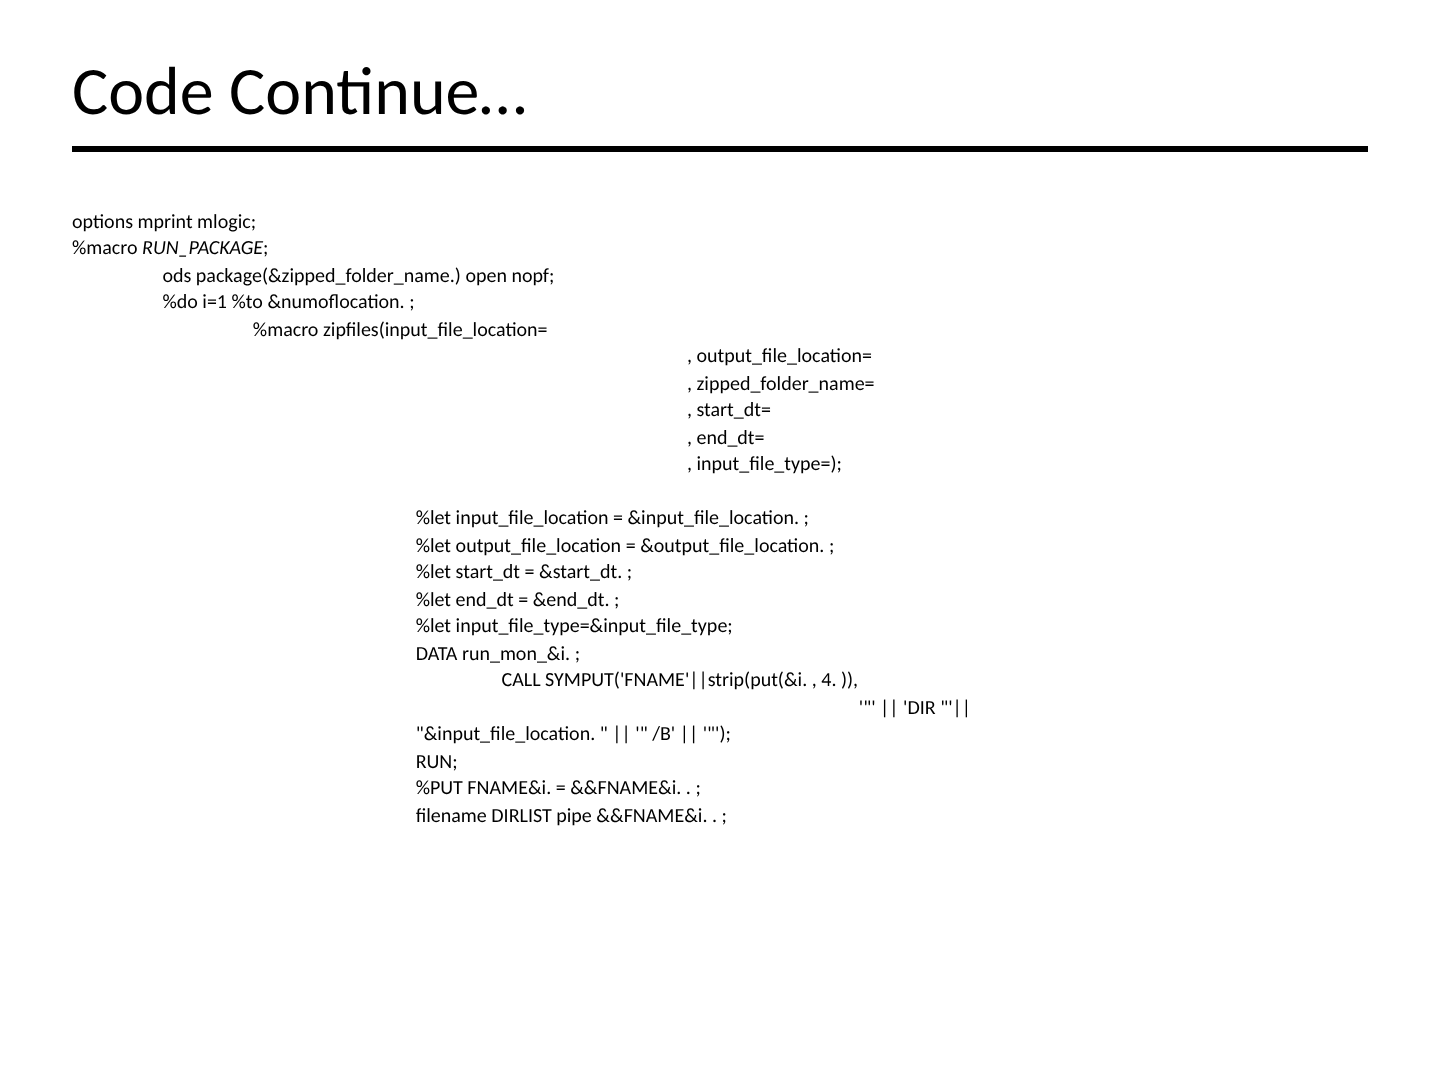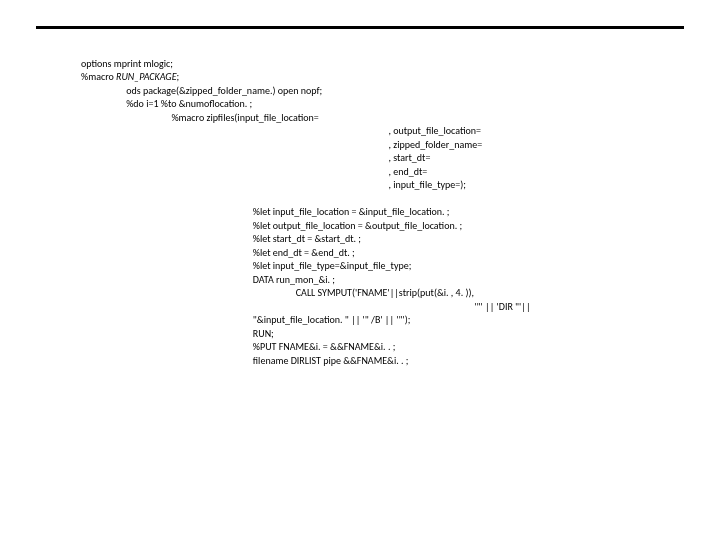--- a/index.html
+++ b/index.html
@@ -25,30 +25,30 @@
   .rule {
     border: none;
     border-top: 3px solid #000;
     margin: 0 0 14px 0;
   }
   .code {
     font-size: 10px;
     line-height: 1.35;
     white-space: pre;
     font-family: Calibri, Arial, sans-serif;
-    margin-left: 45px;
   }
   .em {
     font-style: italic;
   }
 </style>
 </head>
 <body>
 
 <div class="slide">
+  <h1 class="title">Code Continue…</h1>
   <hr class="rule">
   <div class="code">
 <span>options mprint mlogic;</span>
 <span>%macro </span><span class="em">RUN_PACKAGE</span><span>;</span>
 <span>                    ods package(&amp;zipped_folder_name.) open nopf;</span>
 <span>                    %do i=1 %to &amp;numoflocation. ;</span>
 <span>                                        %macro zipfiles(input_file_location=</span>
 <span>                                                                                                                                        , output_file_location=</span>
 <span>                                                                                                                                        , zipped_folder_name=</span>
 <span>                                                                                                                                        , start_dt=</span>

